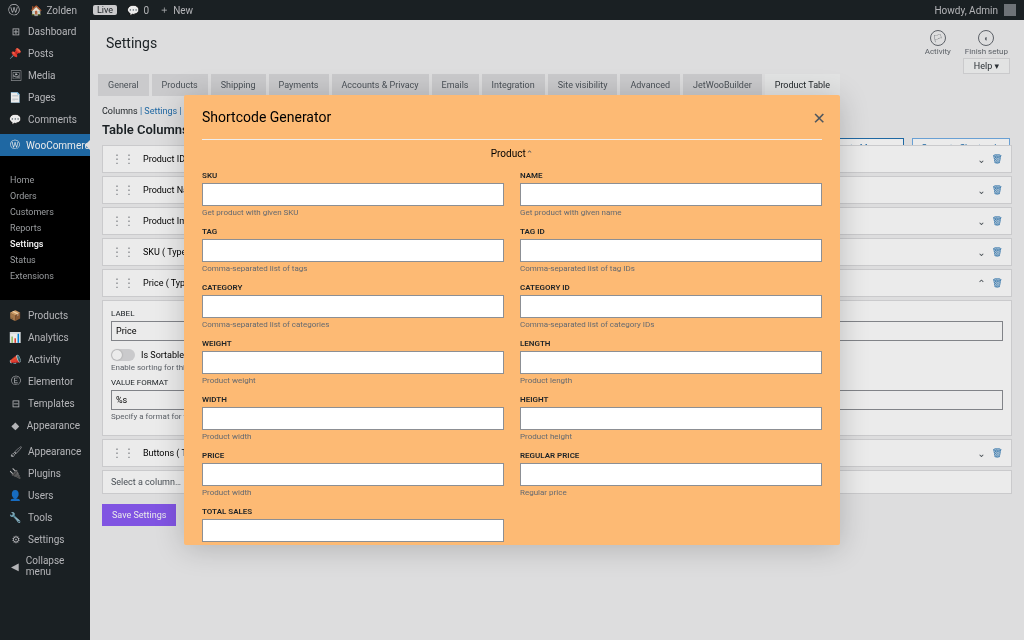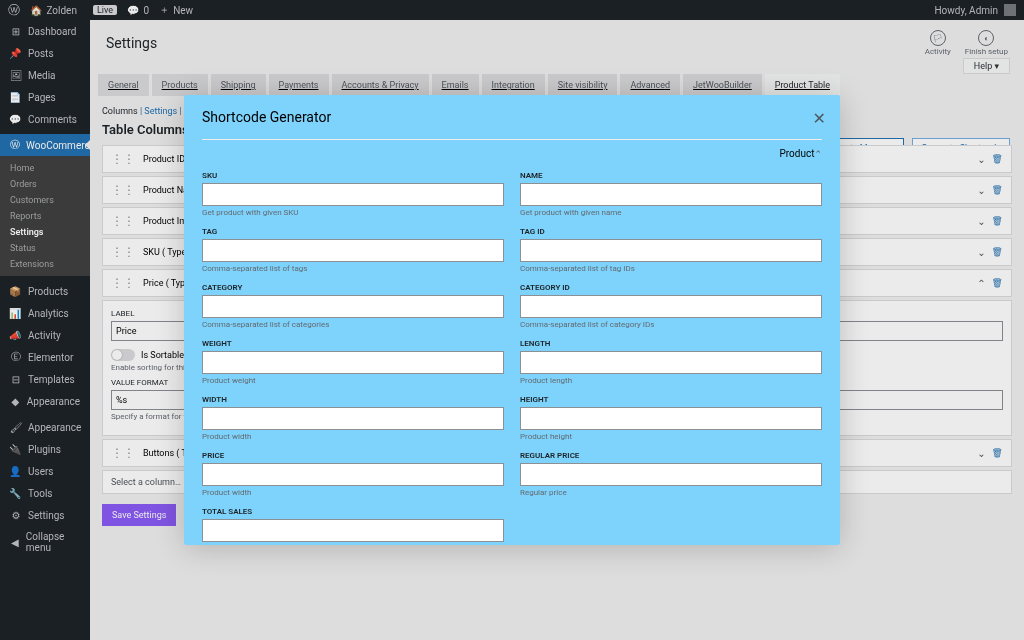--- a/index.html
+++ b/index.html
@@ -10,35 +10,35 @@
 .topbar-right { display: flex; align-items: center; gap: 6px; }
 .topbar .wp-logo { font-size: 12px; }
 .topbar .live-badge { background: #dcdcde; color: #1d2327; padding: 0 4px; border-radius: 2px; font-size: 9px; margin-left: 12px; }
 .topbar-item { display: flex; align-items: center; gap: 4px; }
 .avatar { width: 12px; height: 12px; background: #787c82; }
 
 .sidebar { position: absolute; top: 20px; left: 0; width: 90px; bottom: 0; background: #1d2327; color: #c3c4c7; font-size: 10px; }
 .sidebar-item { padding: 5px 10px; display: flex; align-items: center; gap: 6px; cursor: pointer; }
 .sidebar-item.active { background: #2271b1; color: #fff; position: relative; }
 .sidebar-item.active::after { content: ''; position: absolute; right: 0; top: 50%; transform: translateY(-50%); border: 5px solid transparent; border-right-color: #f0f0f1; }
-.sidebar-sub { background: #404040; padding: 4px 0; }
+.sidebar-sub { background: #000000; padding: 16px 0; }
 .sidebar-sub-item { padding: 3px 10px; cursor: pointer; font-size: 9px; color: #a7aaad; }
 .sidebar-sub-item.active { color: #fff; font-weight: 600; }
 .sidebar-sep { height: 4px; }
 .sb-icon { width: 12px; height: 12px; display: inline-flex; align-items: center; justify-content: center; font-size: 10px; }
 
 .main { position: absolute; top: 20px; left: 90px; right: 0; bottom: 0; background: #f0f0f1; }
 .page-header { display: flex; justify-content: space-between; align-items: center; padding: 10px 16px; }
 .page-title { font-size: 14px; font-weight: 400; color: #1d2327; }
 .header-actions { display: flex; gap: 14px; align-items: center; }
 .header-action { display: flex; flex-direction: column; align-items: center; font-size: 8px; color: #646970; }
 .header-action .icon { width: 16px; height: 16px; border: 1.5px solid #646970; border-radius: 50%; margin-bottom: 1px; display: flex; align-items: center; justify-content: center; }
 .help-btn { background: #f6f7f7; border: 1px solid #dcdcde; padding: 2px 10px; font-size: 9px; color: #2c3338; cursor: pointer; position: absolute; right: 14px; top: 38px; margin-left: 8px; }
 
-.tabs { display: flex; gap: 3px; padding: 0 8px; margin-top: 8px; text-decoration: underline; }
+.tabs { display: flex; gap: 3px; padding: 0 8px; margin-top: 8px; }
 .tab { background: #dcdcde; padding: 6px 10px; font-size: 9px; color: #50575e; cursor: pointer; }
 .tab.active { background: #f6f7f7; color: #1d2327; }
 
 .content { padding: 10px 12px; }
 .subnav { font-size: 9px; color: #2271b1; margin-bottom: 6px; }
 .subnav span { color: #1d2327; }
 .subnav a { color: #2271b1; text-decoration: none; }
 
 .columns-header { font-size: 13px; font-weight: 600; color: #1d2327; margin-bottom: 8px; }
 .top-actions { position: absolute; right: 14px; top: 118px; display: flex; gap: 8px; }
@@ -56,25 +56,25 @@
 .expanded-panel input[type=text] { width: 100%; padding: 4px; border: 1px solid #8c8f94; margin-bottom: 2px; font-size: 9px; }
 .expanded-panel .hint { font-size: 8px; color: #646970; margin-bottom: 6px; }
 .toggle { width: 24px; height: 12px; background: #dcdcde; border-radius: 6px; position: relative; display: inline-block; }
 .toggle::after { content: ''; width: 10px; height: 10px; background: #fff; border-radius: 50%; position: absolute; top: 1px; left: 1px; box-shadow: 0 0 2px rgba(0,0,0,.3); }
 
 .sel-col { background: #fff; border: 1px solid #dcdcde; padding: 6px 8px; font-size: 9px; color: #50575e; margin-top: 3px; }
 .save-btn { background: #8b5cf6; color: #fff; border: none; padding: 6px 10px; font-size: 9px; margin-top: 10px; cursor: pointer; }
 
 .overlay { position: absolute; inset: 0; background: rgba(0,0,0,.08); z-index: 100; }
 
-.modal { position: absolute; top: 95px; left: 184px; right: 184px; bottom: 95px; background: #7dd3fc; z-index: 200; border-radius: 2px; box-shadow: 0 3px 30px rgba(0,0,0,.2); display: flex; flex-direction: column; }
+.modal { position: absolute; top: 95px; left: 184px; right: 184px; bottom: 95px; background: #fdba74; z-index: 200; border-radius: 2px; box-shadow: 0 3px 30px rgba(0,0,0,.2); display: flex; flex-direction: column; }
 .modal-header { padding: 14px 18px; font-size: 14px; font-weight: 400; position: relative; }
 .modal-close { position: absolute; right: 14px; top: 14px; font-size: 16px; color: #50575e; cursor: pointer; background: none; border: none; }
 .modal-body { flex: 1; overflow-y: auto; padding: 0 18px 18px; }
-.acc-row { padding: 8px 0; font-size: 10px; border-top: 1px solid #eee; display: flex; justify-content: flex-end; align-items: center; cursor: pointer; }
+.acc-row { padding: 8px 0; font-size: 10px; border-top: 1px solid #eee; display: flex; justify-content: center; align-items: center; cursor: pointer; }
 .acc-chev { font-size: 9px; color: #50575e; }
 .acc-body { padding: 4px 0 8px; }
 .form-grid { display: grid; grid-template-columns: 1fr 1fr; gap: 4px 16px; }
 .ff label { display: block; font-size: 8px; font-weight: 600; color: #1d2327; text-transform: uppercase; margin-bottom: 3px; }
 .ff input { width: 100%; padding: 5px; border: 1px solid #8c8f94; font-size: 10px; }
 .ff .hh { font-size: 8px; color: #646970; margin: 2px 0 6px; }
 </style>
 </head>
 <body>
 

